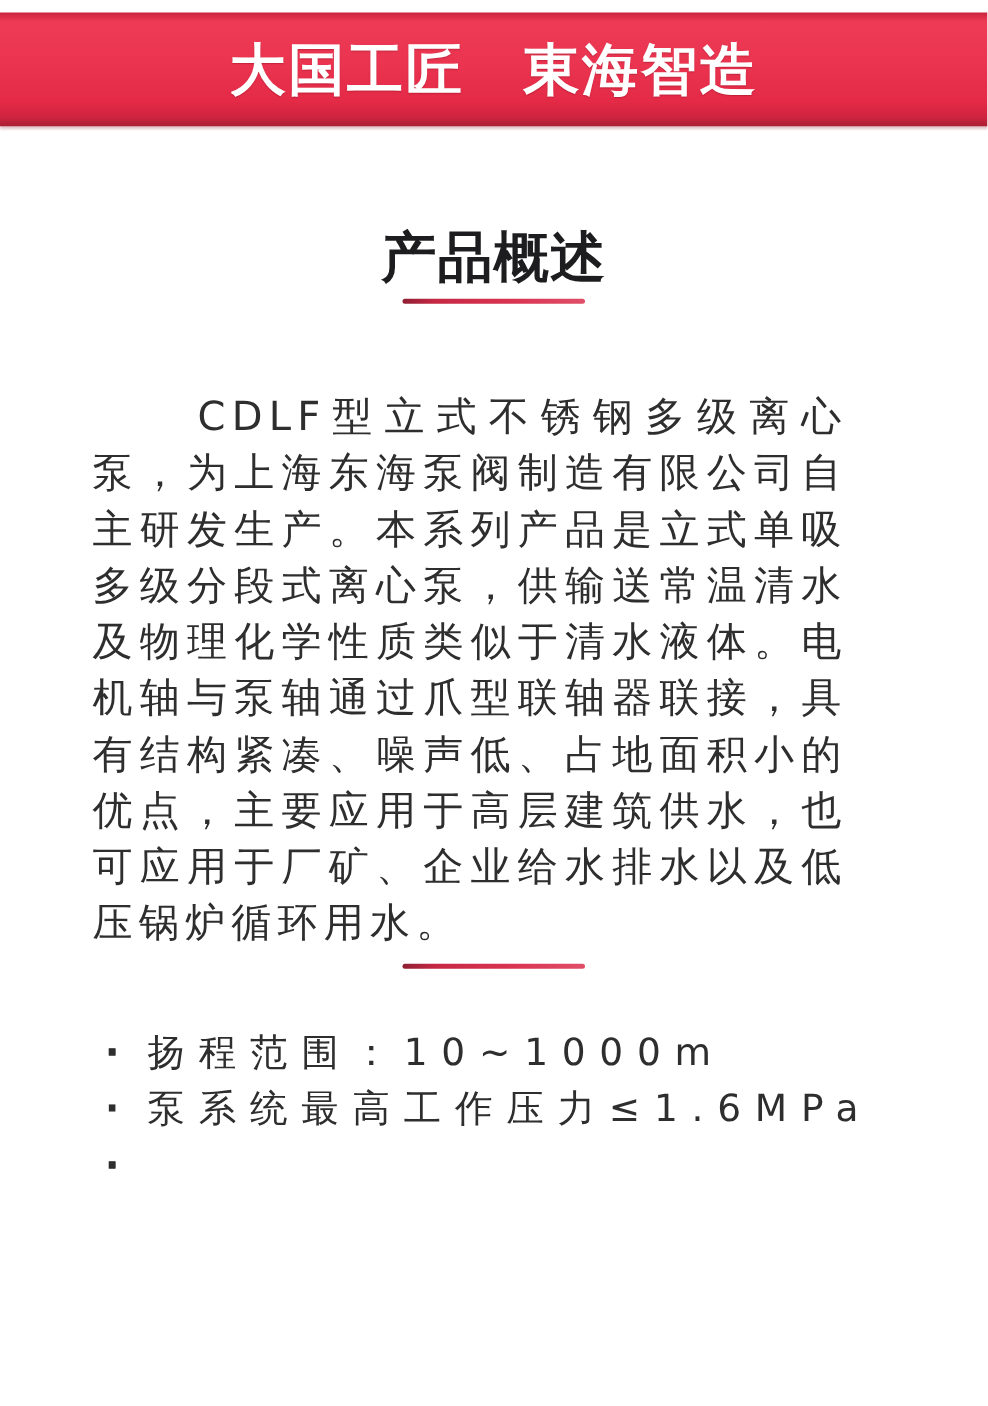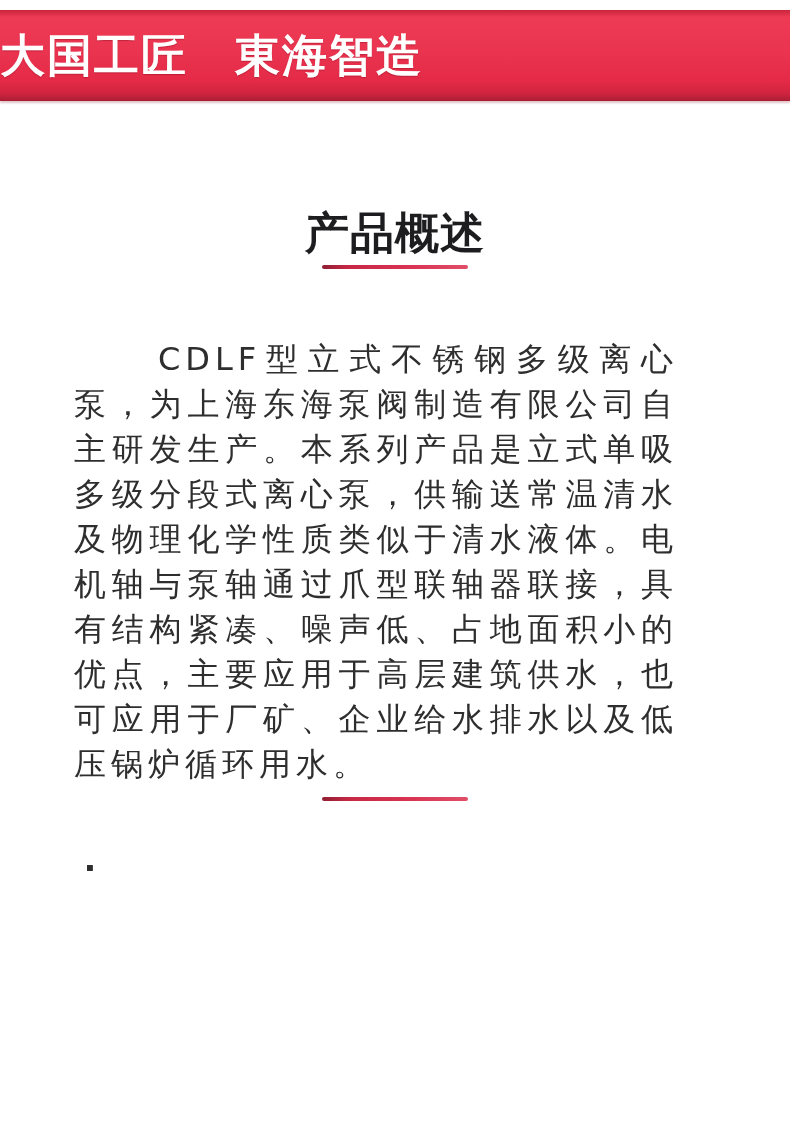--- a/index.html
+++ b/index.html
@@ -23,21 +23,21 @@
     width: 100%;
     background: linear-gradient(180deg,
       #c9243c 0%,
       #ee3b54 8%,
       #ea3450 45%,
       #e42a46 78%,
       #cf2440 92%,
       #a91e33 100%);
     display: flex;
     align-items: center;
-    justify-content: flex-start;
+    justify-content: center;
     box-shadow: 0 2px 2px rgba(130, 15, 35, 0.25);
   }
   .banner-text {
     color: #ffffff;
     font-weight: bold;
     font-size: 45px;
     letter-spacing: 2px;
     text-shadow: 0 1px 1px rgba(120, 10, 25, 0.35);
     white-space: pre;
   }
@@ -45,21 +45,21 @@
   
   .sec-title {
     margin: 0;
     text-align: center;
     font-size: 44px;
     line-height: 1;
     font-weight: bold;
     color: #1d1d1f;
     letter-spacing: 1px;
   }
-  .sec-title.first { margin-top: 110px; }
+  .sec-title.first { margin-top: 84px; }
   .sec-title.second { margin-top: 36px; }
   .sec-underline {
     width: 146px;
     height: 4px;
     margin: 10px auto 0 auto;
     border-radius: 2px;
     background: linear-gradient(90deg, #8f1f33 0%, #c62844 18%, #d93452 60%, #e04e68 100%);
   }
 
   
@@ -114,23 +114,25 @@
 
   <section>
     <div class="sec-underline"></div>
 
     <ul class="cond-list">
       <li>
         <span class="dot">·</span>
       </li>
       <li>
         <span class="dot">·</span>
+        <span>扬程范围：10~1000m</span>
       </li>
       <li>
         <span class="dot">·</span>
+        <span>泵系统最高工作压力≤1.6MPa</span>
       </li>
       <li>
         <span class="dot">·</span>
       </li>
       <li>
         <span class="dot">·</span>
       </li>
     </ul>
   </section>
 

